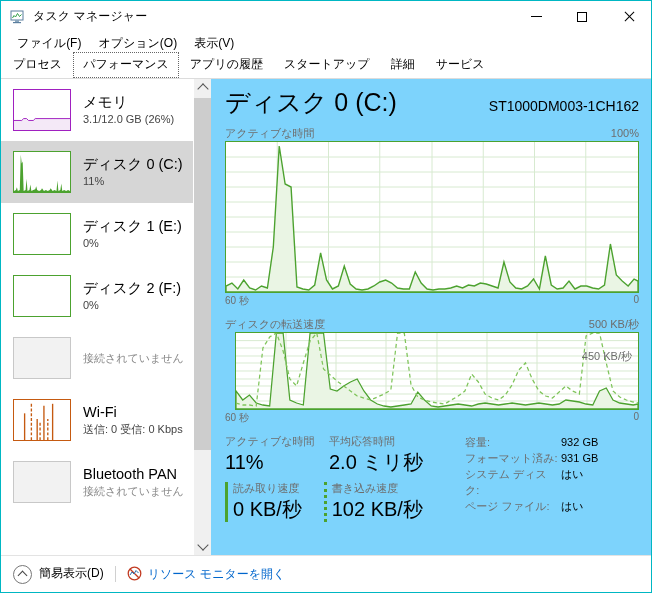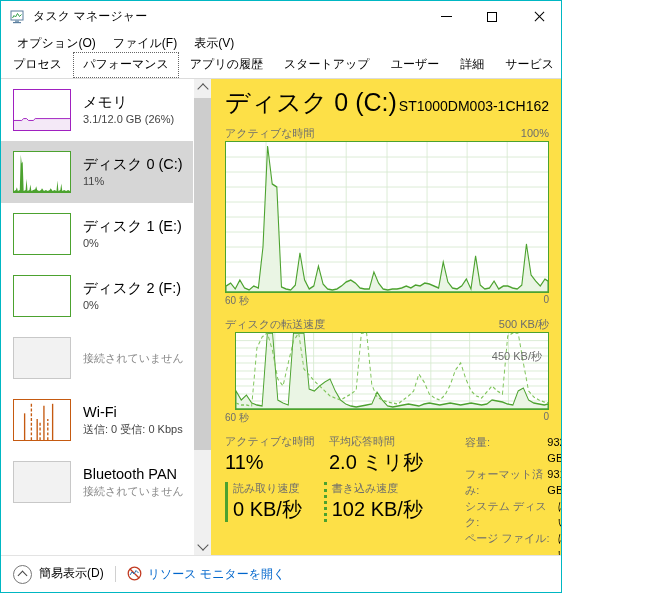--- a/index.html
+++ b/index.html
@@ -7,24 +7,24 @@
     background: #ffffff;
   }
   body {
     width: 666px; height: 593px;
     font-family: "Liberation Sans", "DejaVu Sans", sans-serif;
     overflow: hidden;
     -webkit-font-smoothing: antialiased;
   }
   .window {
     position: relative;
-    width: 562px; height: 593px;
+    width: 652px; height: 593px;
     box-sizing: border-box;
     border: 1px solid #00b7c3;
-    background: #fde047;
+    background: #7dd3fc;
     display: flex;
     flex-direction: column;
   }
   
   .titlebar {
     height: 31px; min-height: 31px;
     display: flex; align-items: center;
     background: #ffffff;
     position: relative;
   }
@@ -266,31 +266,30 @@
       <div class="win-btn">
           <div class="glyph-max"></div>
         </div>
       <div class="win-btn close">
           <div class="glyph-close"></div>
         </div>
     </div>
   </div>
 
   <div class="menubar">
+    <div class="menu-item">ファイル(F)</div>
     <div class="menu-item">オプション(O)</div>
-    <div class="menu-item">ファイル(F)</div>
     <div class="menu-item">表示(V)</div>
   </div>
 
   <div class="tabbar">
     <div class="tab">プロセス</div>
     <div class="tab selected">パフォーマンス</div>
     <div class="tab">アプリの履歴</div>
     <div class="tab">スタートアップ</div>
-    <div class="tab">ユーザー</div>
     <div class="tab">詳細</div>
     <div class="tab">サービス</div>
   </div>
 
   <div class="content">
 
     <div class="sidebar">
 
 
       <div class="side-item">

